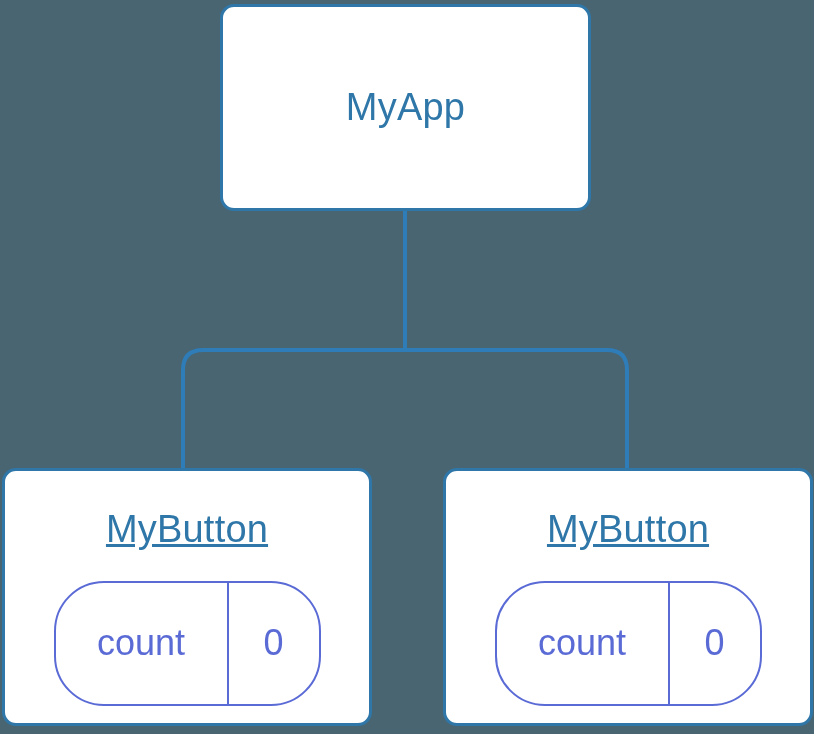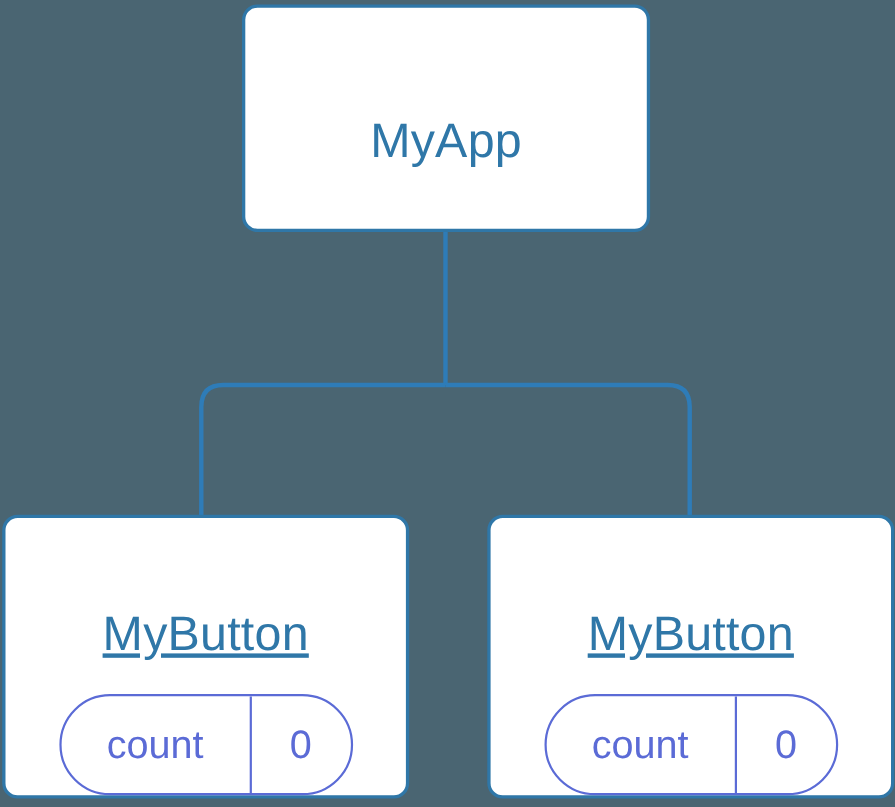--- a/index.html
+++ b/index.html
@@ -58,38 +58,37 @@
   .node-child-right {
     left: 443px;
     top: 468px;
     width: 370px;
     height: 258px;
     padding-top: 38px;
   }
 
   .node-title {
     color: #2f77a8;
-    font-size: 44px;
+    font-size: 38px;
     line-height: 1.1;
     letter-spacing: 0.2px;
     white-space: nowrap;
-    margin-top: 44px;
   }
   .node-child-left .node-title,
   .node-child-right .node-title {
     margin-bottom: 30px;
     text-decoration: underline;
   }
 
   
   .state-pill {
     display: flex;
     align-items: stretch;
     width: 267px;
-    height: 100px;
+    height: 125px;
     border: 2px solid #5b6bd6;
     border-radius: 50px / 50px;
     box-sizing: border-box;
     background: #ffffff;
     overflow: hidden;
   }
   .state-key {
     flex: 0 0 173px;
     display: flex;
     align-items: center;

